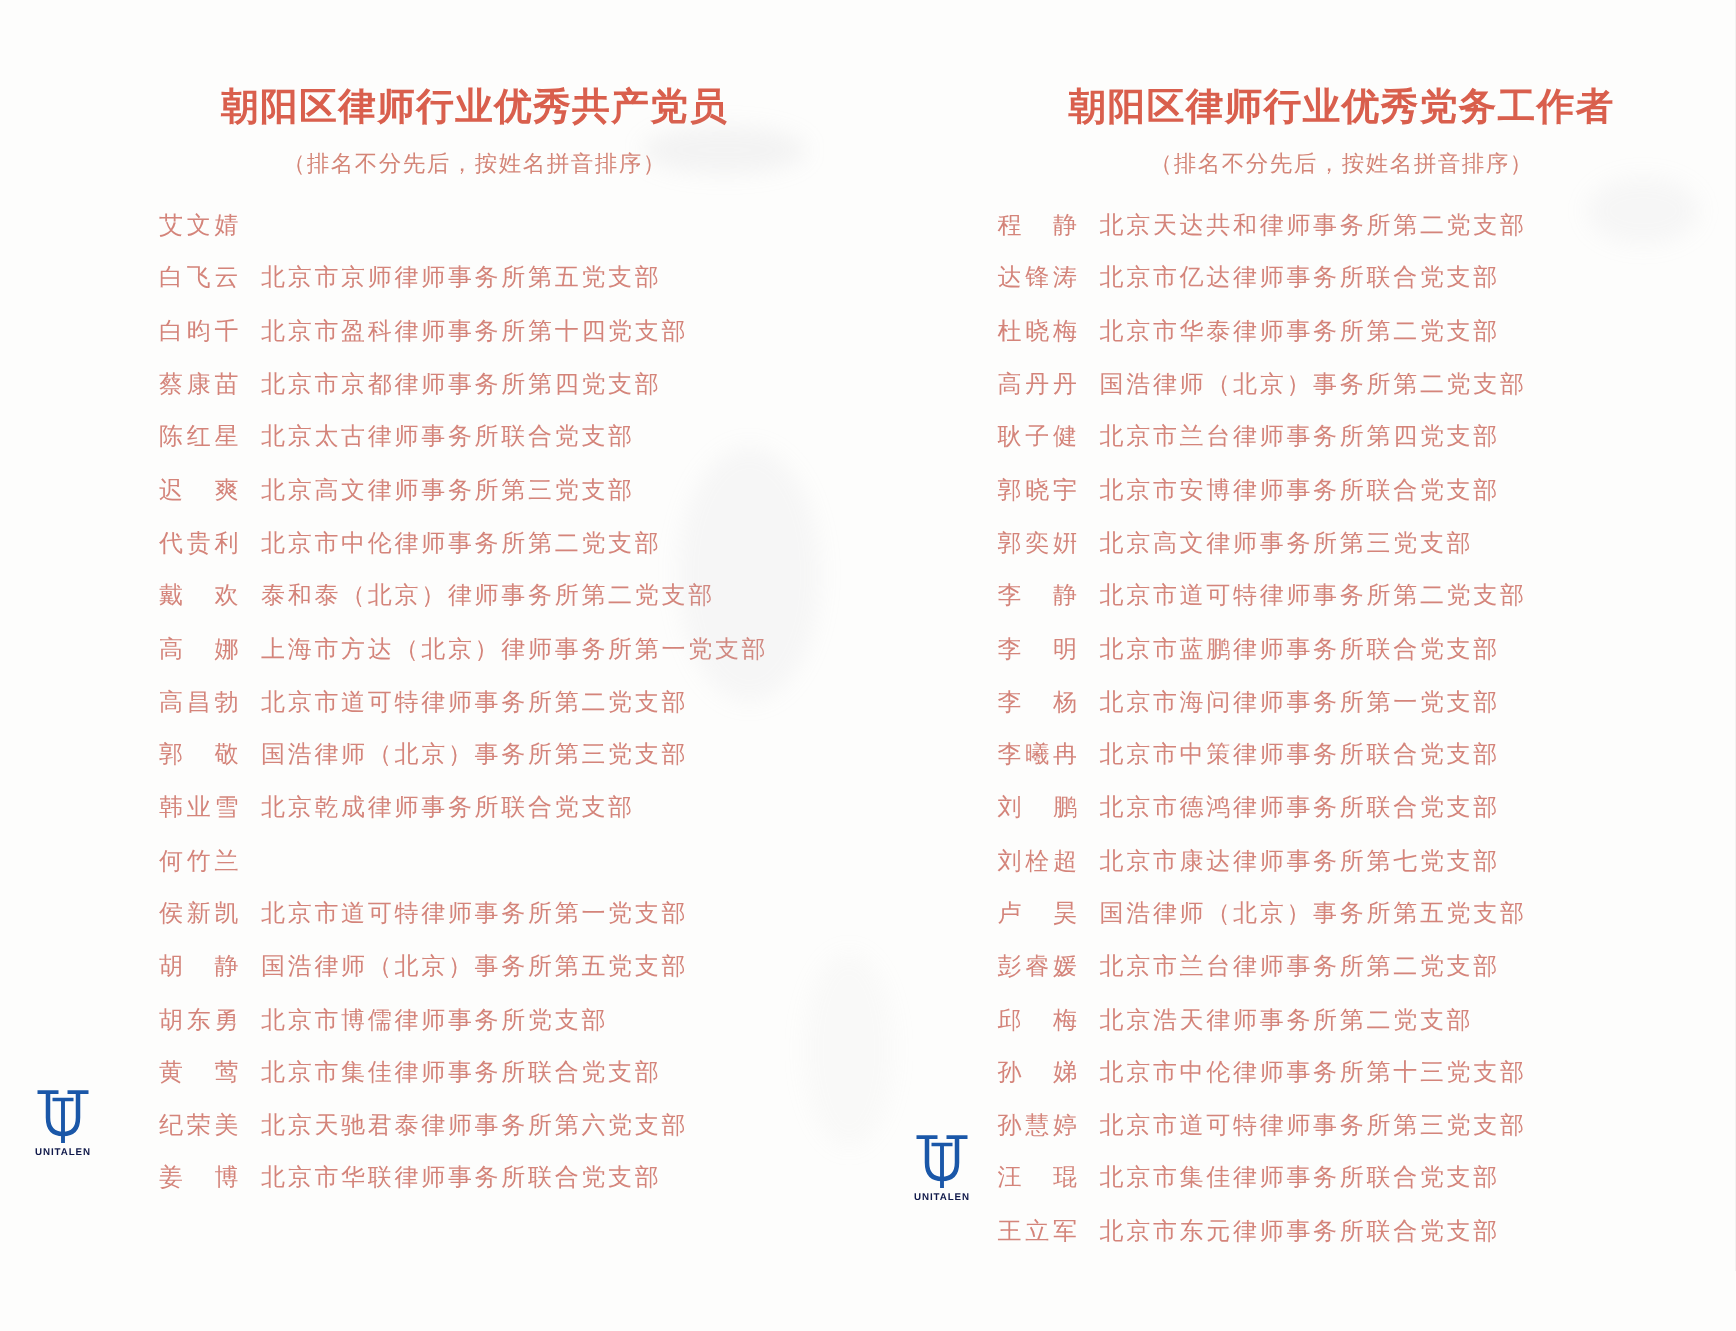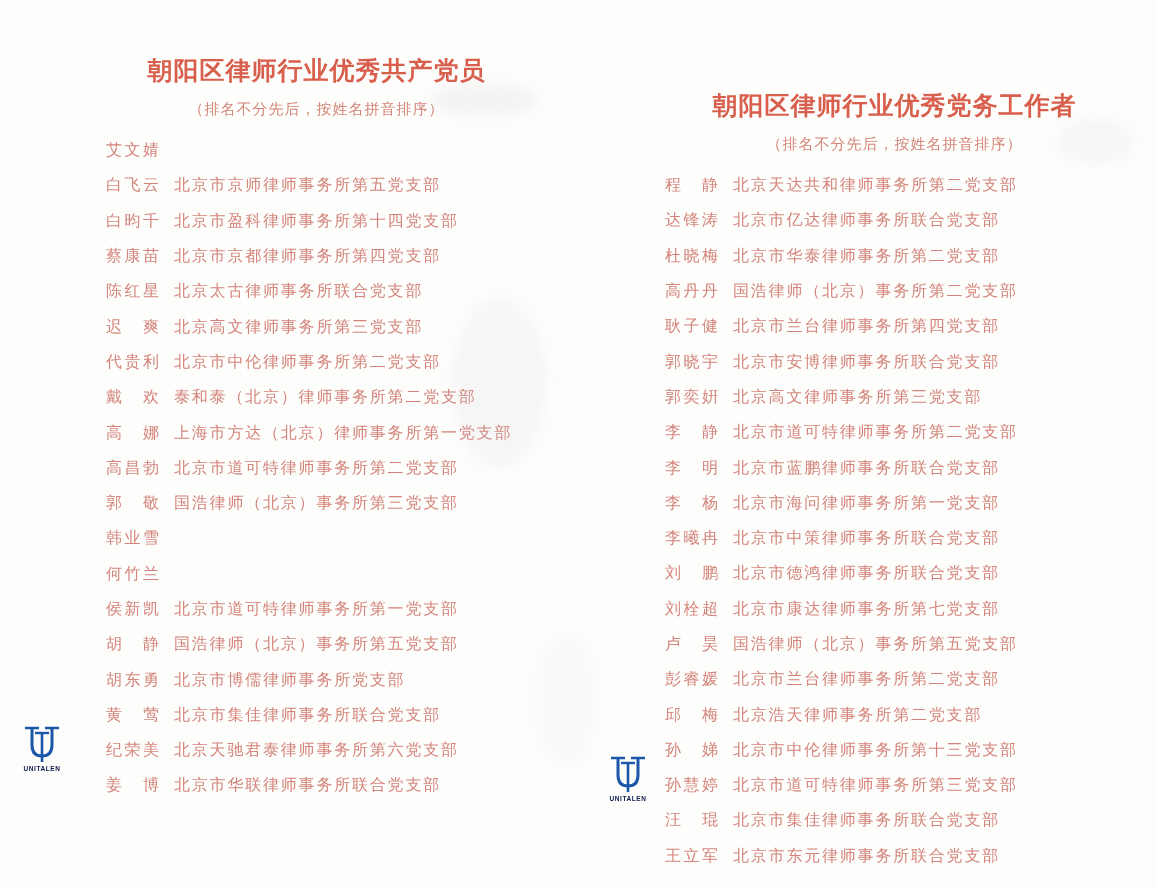--- a/index.html
+++ b/index.html
@@ -6,21 +6,21 @@
   .sheet {
     position: relative;
     width: 1157px;
     height: 887px;
     background: var(--paper, #fdfdfc);
     overflow: hidden;
     font-family: "Liberation Serif", "DejaVu Serif", serif;
   }
   .page { position: absolute; top: 0; height: 685px; width: 579px; }
   .page-left  { left: 0; }
-  .page-right { left: 578px; margin-top: 35px; }
+  .page-right { left: 578px; }
 
   .page-header {
     position: absolute;
     top: 54px;
     left: 0;
     width: 100%;
     text-align: center;
     transform: translateX(27px);
   }
   .title {
@@ -143,20 +143,21 @@
         <div class="row">
           <span class="name">高昌勃</span>
           <span class="org">北京市道可特律师事务所第二党支部</span>
         </div>
         <div class="row">
           <span class="name">郭敬</span>
           <span class="org">国浩律师（北京）事务所第三党支部</span>
         </div>
         <div class="row">
           <span class="name">韩业雪</span>
+          <span class="org">北京乾成律师事务所联合党支部</span>
         </div>
         <div class="row">
           <span class="name">何竹兰</span>
         </div>
         <div class="row">
           <span class="name">侯新凯</span>
           <span class="org">北京市道可特律师事务所第一党支部</span>
         </div>
         <div class="row">
           <span class="name">胡静</span>

